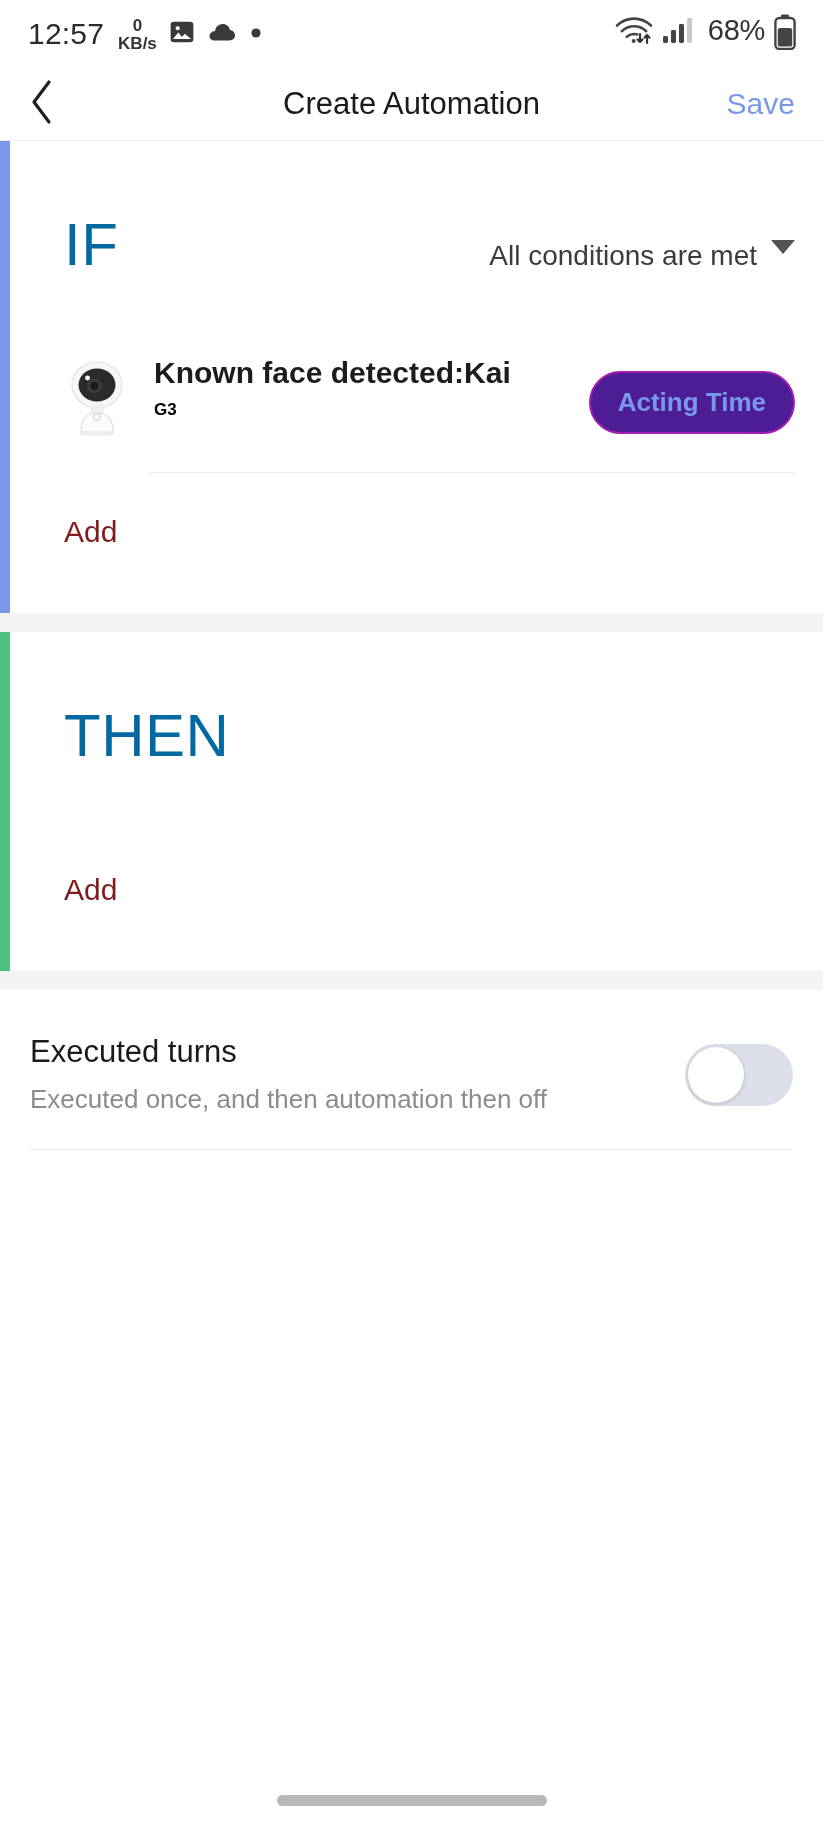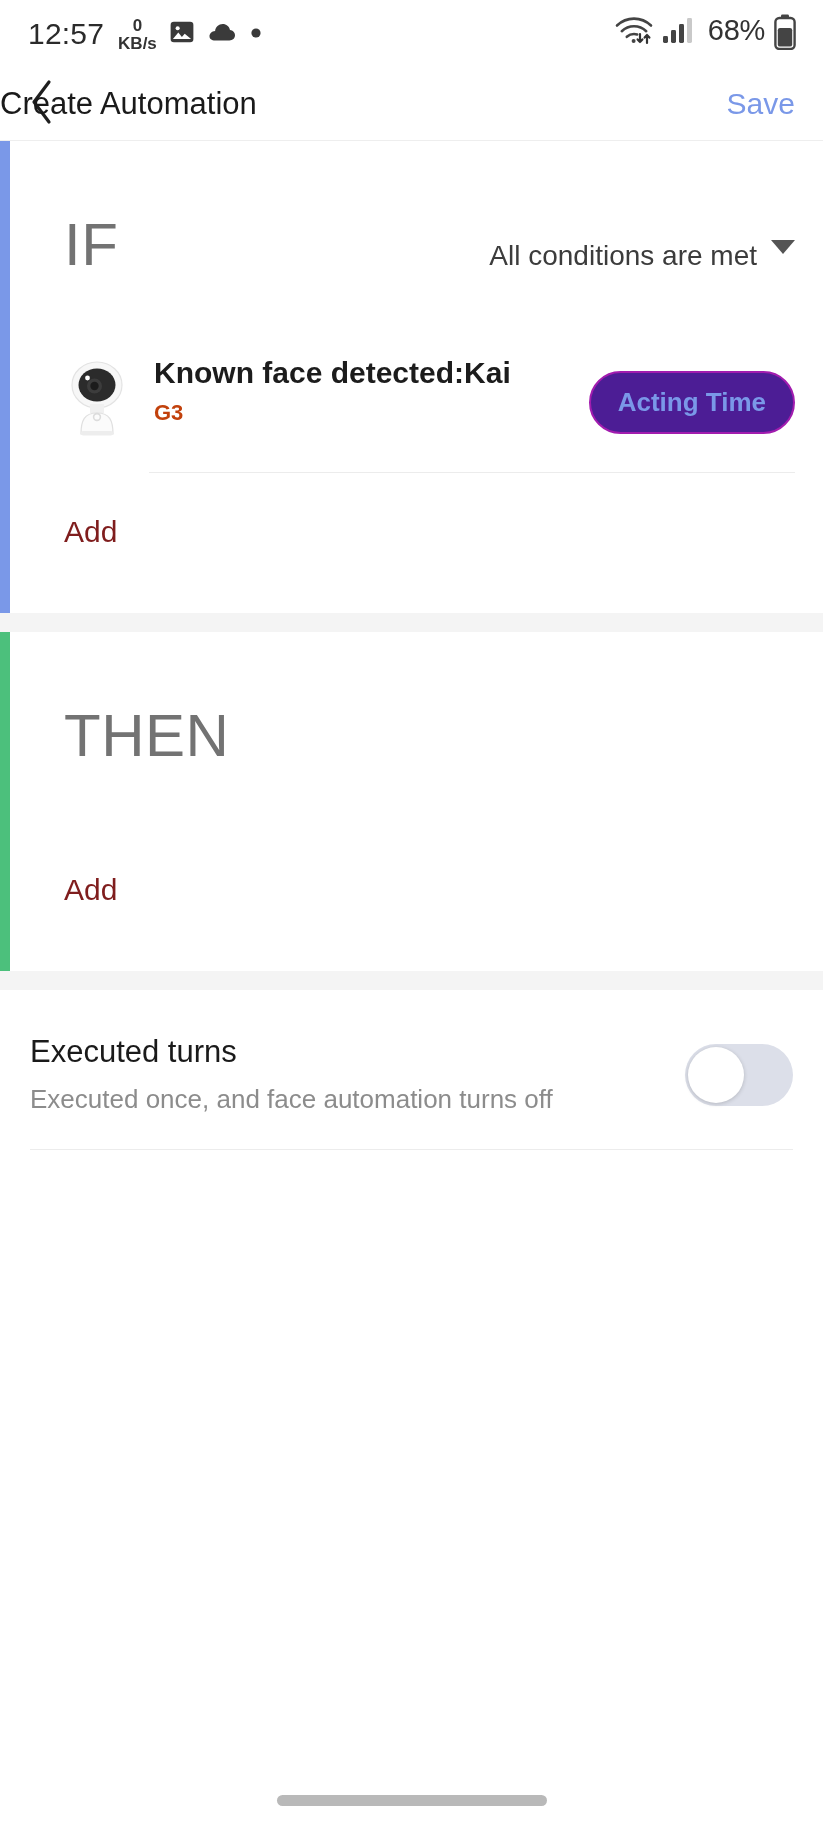--- a/index.html
+++ b/index.html
@@ -75,21 +75,21 @@
     width: 84px;
     display: flex;
     align-items: center;
     justify-content: center;
     height: 100%;
     cursor: pointer;
   }
   .header-title {
     position: absolute;
     left: 0; right: 0;
-    text-align: left;
+    text-align: center;
     font-size: 31px;
     color: #1a1a1a;
     pointer-events: none;
   }
   .save-btn {
     margin-left: auto;
     margin-right: 28px;
     font-size: 30px;
     color: #7a98e8;
     cursor: pointer;
@@ -120,21 +120,21 @@
   }
 
   .section-head {
     display: flex;
     align-items: baseline;
     justify-content: space-between;
     padding-top: 72px;
   }
   .section-title {
     font-size: 60px;
-    color: #737373;
+    color: #0369a1;
     line-height: 1.05;
     letter-spacing: 0.5px;
   }
   .cond-select {
     display: flex;
     align-items: flex-start;
     gap: 14px;
     font-size: 28px;
     color: #3c3c3c;
     cursor: pointer;
@@ -167,22 +167,22 @@
     margin-left: 24px;
     min-width: 0;
   }
   .trigger-title {
     font-size: 30px;
     color: #1c1c1c;
     line-height: 1.15;
     white-space: nowrap;
   }
   .trigger-sub {
-    font-size: 22px;
-    color: #c2410c;
+    font-size: 17px;
+    color: #000000;
     margin-top: 9px;
   }
   .acting-pill {
     flex: 0 0 auto;
     margin-left: 10px;
     margin-top: 15px;
     border: 2px solid #a21caf;
     color: #7a98e8;
     border-radius: 40px;
     font-size: 26px;
@@ -415,21 +415,21 @@
       <span class="add-link">Add</span>
     </div>
   </div>
 
   <div class="gap"></div>
 
   <div class="exec-section">
     <div class="exec-row">
       <div class="exec-texts">
         <div class="exec-title">Executed turns</div>
-        <div class="exec-sub">Executed once, and face automation turns off</div>
+        <div class="exec-sub">Executed once, and then automation then off</div>
       </div>
       <div class="toggle">
         <div class="knob"></div>
       </div>
     </div>
     <div class="exec-divider"></div>
   </div>
 
   <div class="filler" style="height:700px"></div>
 </div>

